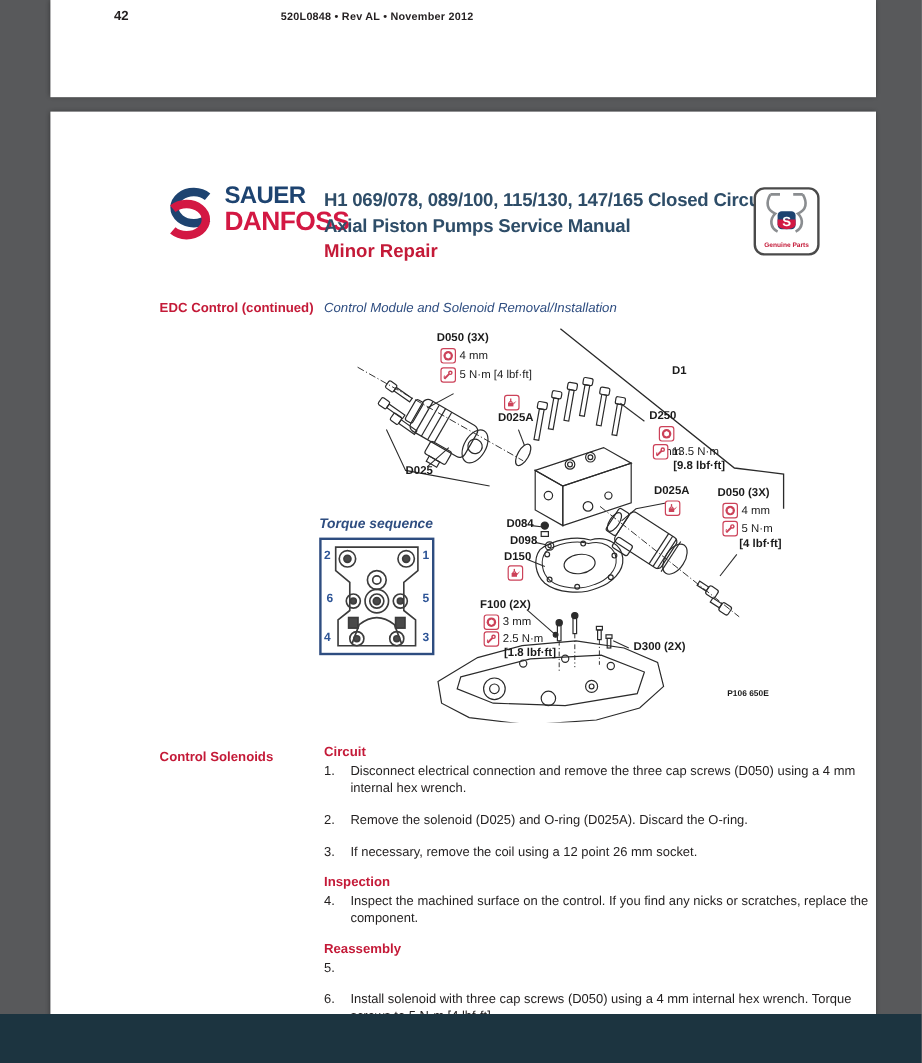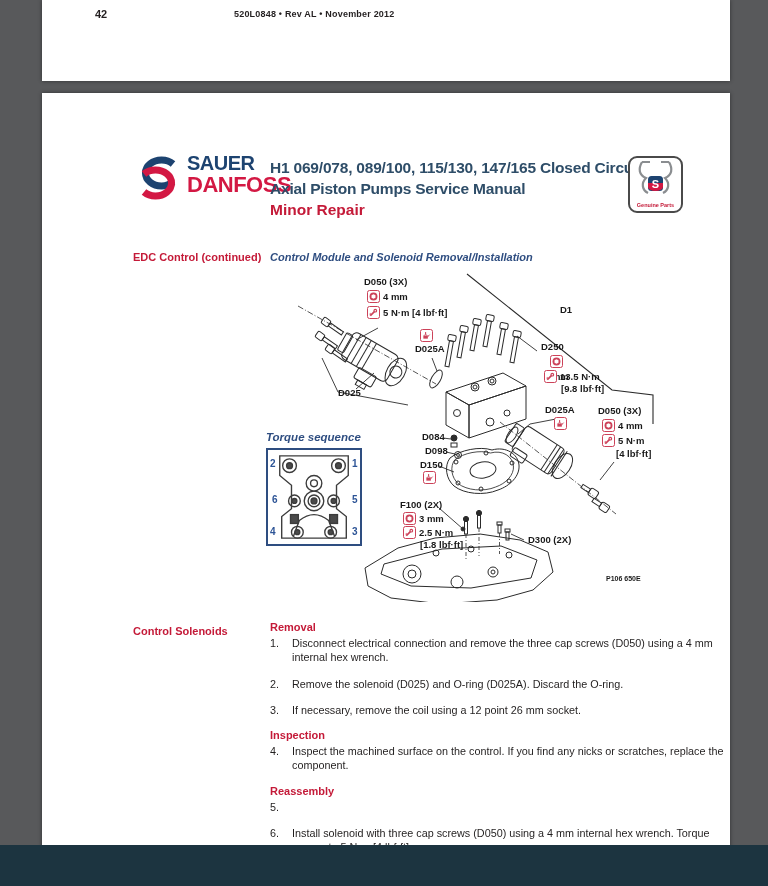--- a/index.html
+++ b/index.html
@@ -23,28 +23,28 @@
   .title1,.title2 { position:absolute; left:228px; color:#2e4d68; font-size:15.5px; font-weight:600; letter-spacing:-.2px; }
   .title1{ top:66px; } .title2{ top:87px; }
   .title3 { position:absolute; left:228px; top:108px; color:#c41a38; font-size:15.5px; font-weight:600; }
 
   .badge { position:absolute; left:586px; top:63px; width:55px; height:57px;
            border:2px solid #4a4a4a; border-radius:9px; background:#fff; }
   .badge-label { position:absolute; left:0; right:0; bottom:3px; text-align:center;
                  font-size:5.5px; font-weight:700; color:#c41a38; }
 
   .side-head { position:absolute; left:91px; font-size:11px; font-weight:700; color:#c41a38; }
-  .fig-head  { position:absolute; left:228px; top:158px; font-size:11px; font-weight:700; font-style:italic; color:#2e4d80; }
+  .fig-head  { position:absolute; left:228px; top:158px; font-size:11px; font-weight:400; font-style:italic; color:#2e4d80; }
 
   
   .figure { position:absolute; left:218px; top:179px; width:420px; height:330px; }
   .figure svg.scene { position:absolute; left:0; top:0; }
   .co { position:absolute; font-size:9.5px; font-weight:700; color:#1a1a1a; white-space:nowrap; }
   .spec { position:absolute; display:flex; align-items:center; gap:3px;
-          font-size:9.5px; font-weight:700; color:#1a1a1a; white-space:nowrap; }
+          font-size:9.5px; font-weight:400; color:#1a1a1a; white-space:nowrap; }
   .spec2 { position:absolute; font-size:9.5px; font-weight:700; color:#1a1a1a; white-space:nowrap;text-align:right; }
   .ibox { width:13px; height:13px; flex:none; border:1.4px solid #cc4259; border-radius:2.5px;
           background:#fff; display:flex; align-items:center; justify-content:center; }
   .ibox.lone { position:absolute; }
   .figcode { position:absolute; left:346px; top:303px; font-size:7px; font-weight:700; color:#1a1a1a; }
 
   .ts-title { position:absolute; left:6px; top:159px; font-size:11.5px; font-weight:700;
               font-style:italic; color:#2e4d80; }
   .ts-box { position:absolute; left:6px; top:176px; width:96px; height:98px;
             border:2px solid #2e4d80; background:#fff; }
@@ -439,21 +439,21 @@
         <span class="ts-num" style="left:4px;top:44px;">6</span>
         <span class="ts-num" style="left:84px;top:44px;">5</span>
         <span class="ts-num" style="left:2px;top:76px;">4</span>
         <span class="ts-num" style="left:84px;top:76px;">3</span>
       </div>
     </div>
 
     <div class="side-head" style="top:532px;">Control Solenoids</div>
 
     <div class="rcol">
-      <div class="rhead first">Removal</div>
+      <div class="rhead first">Circuit</div>
       <div class="li">
         <span class="num">1.</span>
         <span>Disconnect electrical connection and remove the three cap screws (D050) using a 4 mm internal hex wrench.</span>
       </div>
       <div class="li">
         <span class="num">2.</span>
         <span>Remove the solenoid (D025) and O-ring (D025A). Discard the O-ring.</span>
       </div>
       <div class="li">
         <span class="num">3.</span>

